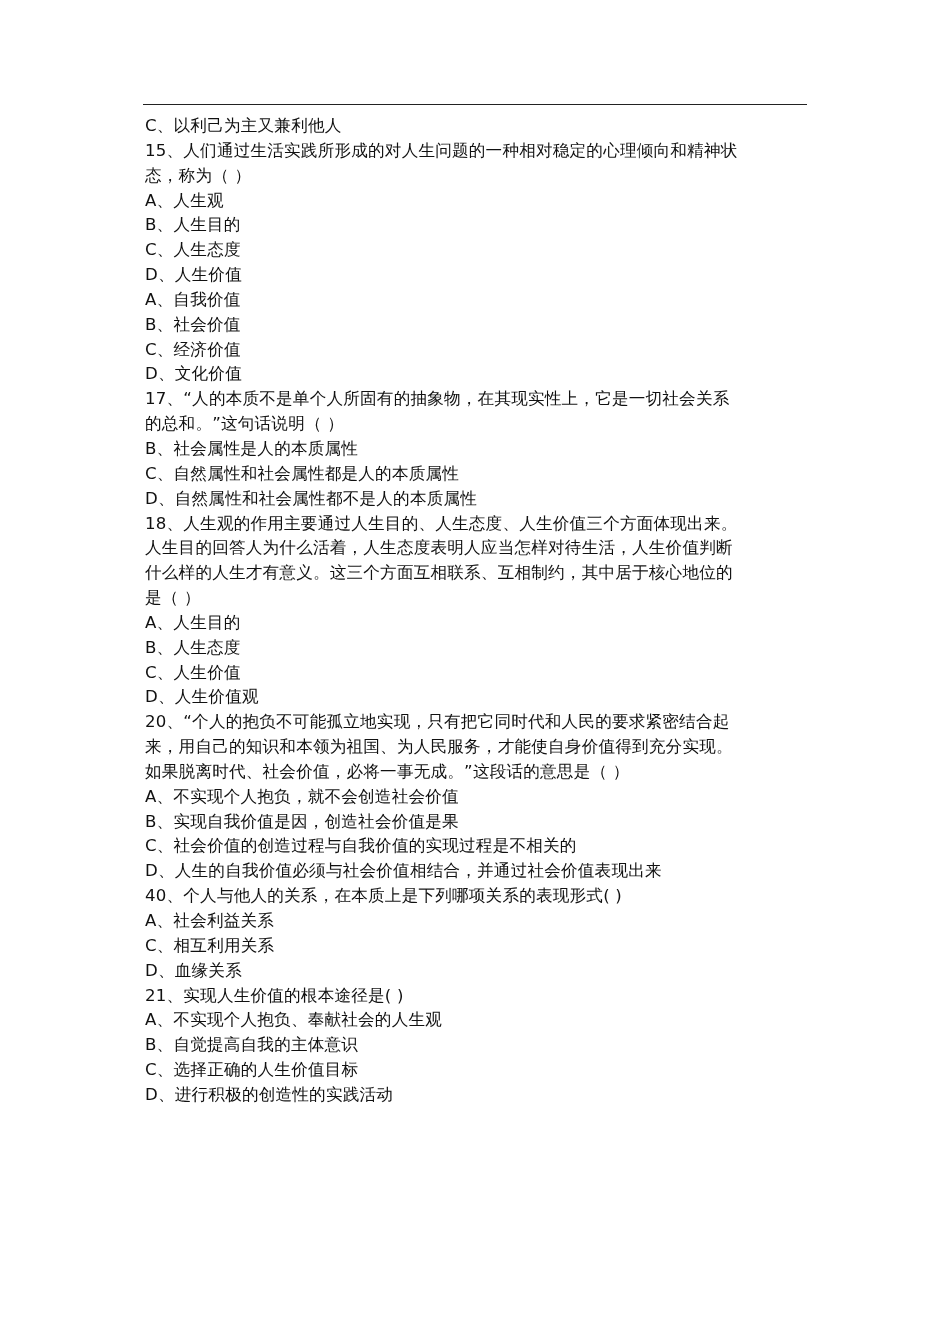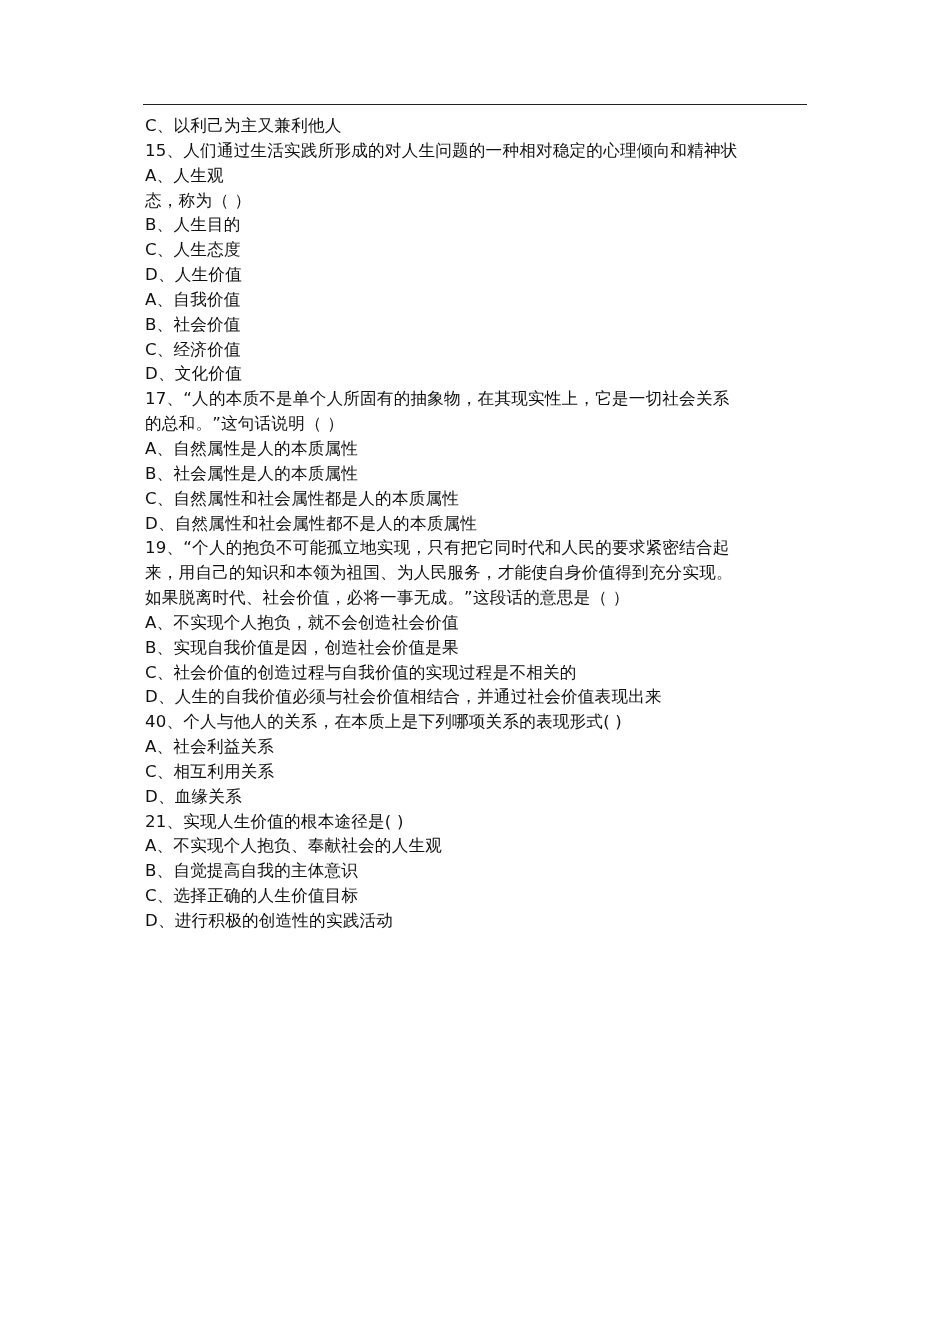--- a/index.html
+++ b/index.html
@@ -50,46 +50,55 @@
 
 <div class="page">
   <div class="header-rule"></div>
 
   <div class="content">
 
     <div class="line">C、以利己为主又兼利他人</div>
 
     <div>
       <div class="line">15、人们通过生活实践所形成的对人生问题的一种相对稳定的心理倾向和精神状</div>
+      <div class="line">态，称为（    ）</div>
       <div class="line">A、人生观</div>
-      <div class="line">态，称为（    ）</div>
       <div class="line">B、人生目的</div>
       <div class="line">C、人生态度</div>
       <div class="line">D、人生价值</div>
     </div>
 
     <div>
       <div class="line">A、自我价值</div>
       <div class="line">B、社会价值</div>
       <div class="line">C、经济价值</div>
       <div class="line">D、文化价值</div>
     </div>
 
     <div>
       <div class="line">17、“人的本质不是单个人所固有的抽象物，在其现实性上，它是一切社会关系</div>
       <div class="line">的总和。”这句话说明（    ）</div>
-      <div class="line">A、自然属性是人的本质属性</div>
       <div class="line">B、社会属性是人的本质属性</div>
       <div class="line">C、自然属性和社会属性都是人的本质属性</div>
       <div class="line">D、自然属性和社会属性都不是人的本质属性</div>
     </div>
 
+    <div>
+      <div class="line">18、人生观的作用主要通过人生目的、人生态度、人生价值三个方面体现出来。</div>
+      <div class="line">人生目的回答人为什么活着，人生态度表明人应当怎样对待生活，人生价值判断</div>
+      <div class="line">什么样的人生才有意义。这三个方面互相联系、互相制约，其中居于核心地位的</div>
+      <div class="line">是（    ）</div>
+      <div class="line">A、人生目的</div>
+      <div class="line">B、人生态度</div>
+      <div class="line">C、人生价值</div>
+      <div class="line">D、人生价值观</div>
+    </div>
 
     <div>
-      <div class="line">19、“个人的抱负不可能孤立地实现，只有把它同时代和人民的要求紧密结合起</div>
+      <div class="line">20、“个人的抱负不可能孤立地实现，只有把它同时代和人民的要求紧密结合起</div>
       <div class="line">来，用自己的知识和本领为祖国、为人民服务，才能使自身价值得到充分实现。</div>
       <div class="line">如果脱离时代、社会价值，必将一事无成。”这段话的意思是（    ）</div>
       <div class="line">A、不实现个人抱负，就不会创造社会价值</div>
       <div class="line">B、实现自我价值是因，创造社会价值是果</div>
       <div class="line">C、社会价值的创造过程与自我价值的实现过程是不相关的</div>
       <div class="line">D、人生的自我价值必须与社会价值相结合，并通过社会价值表现出来</div>
     </div>
 
     <div>
       <div class="line">40、个人与他人的关系，在本质上是下列哪项关系的表现形式(    )</div>

